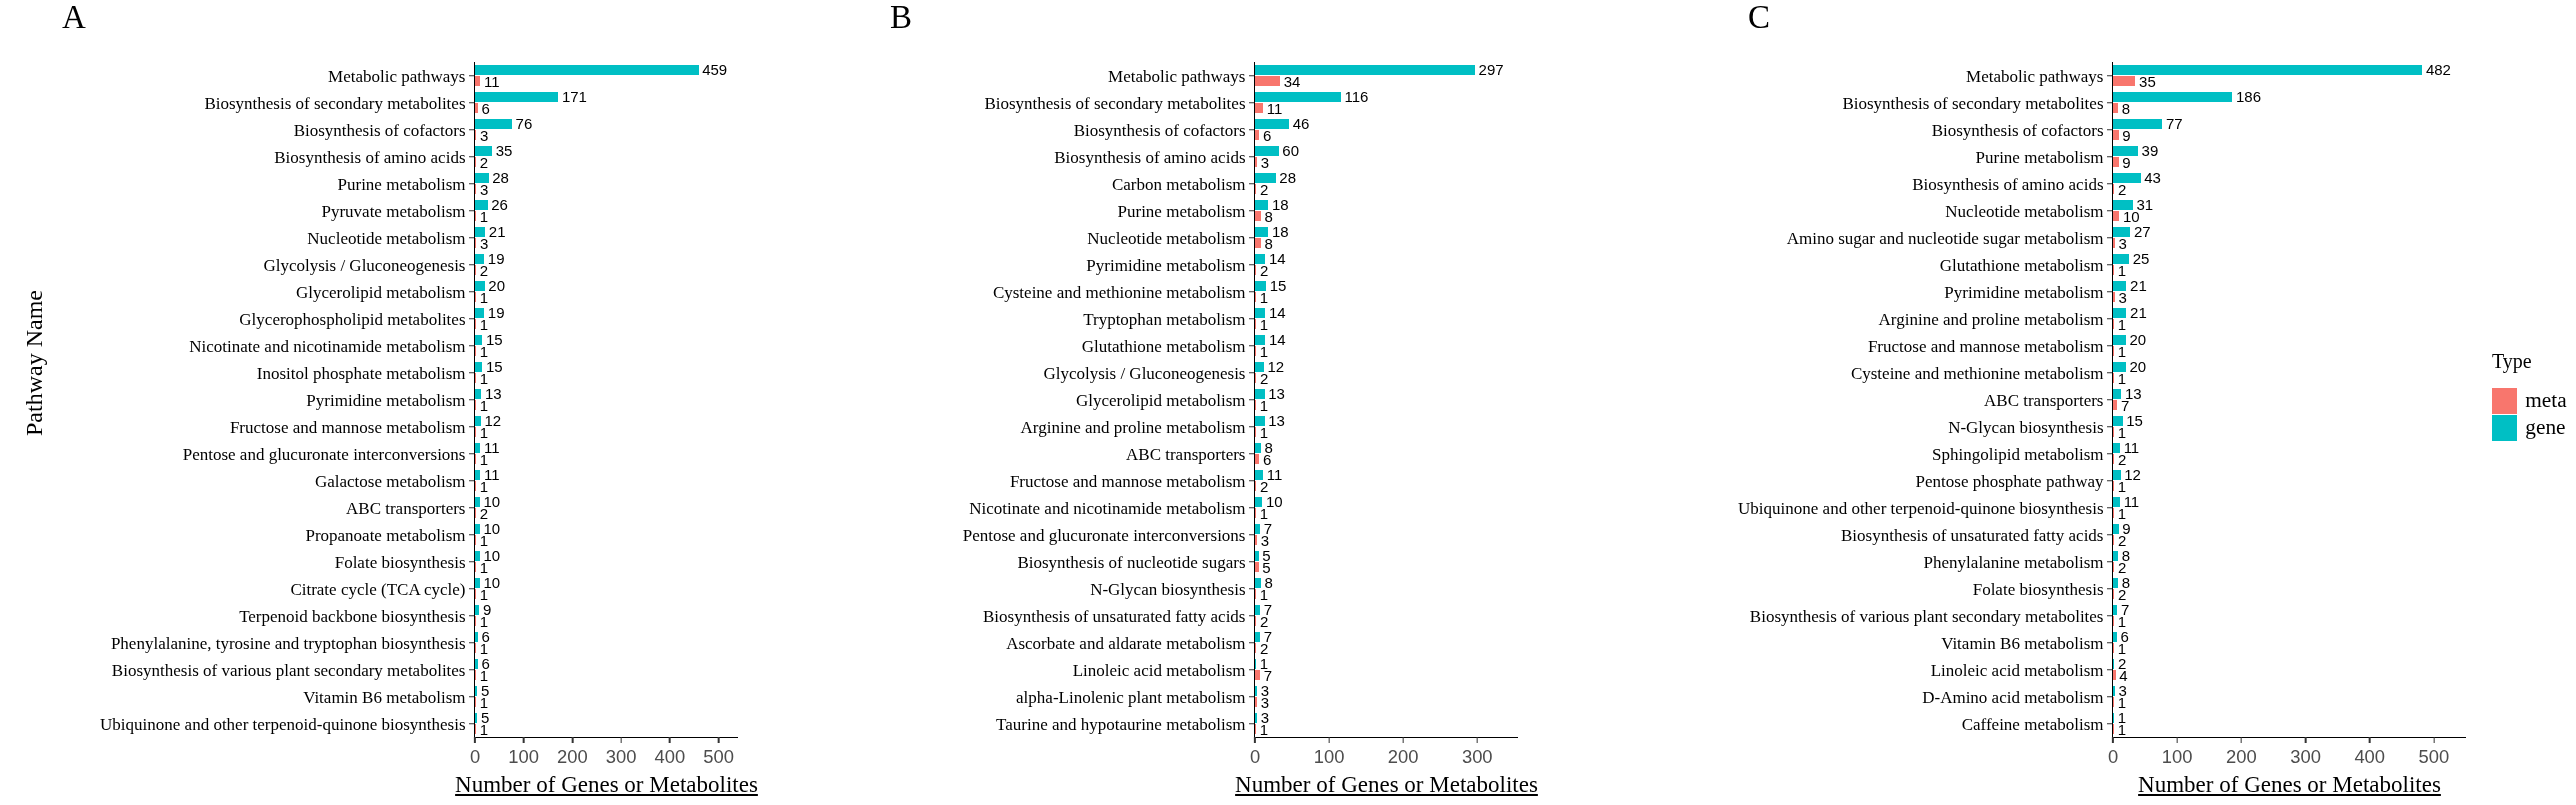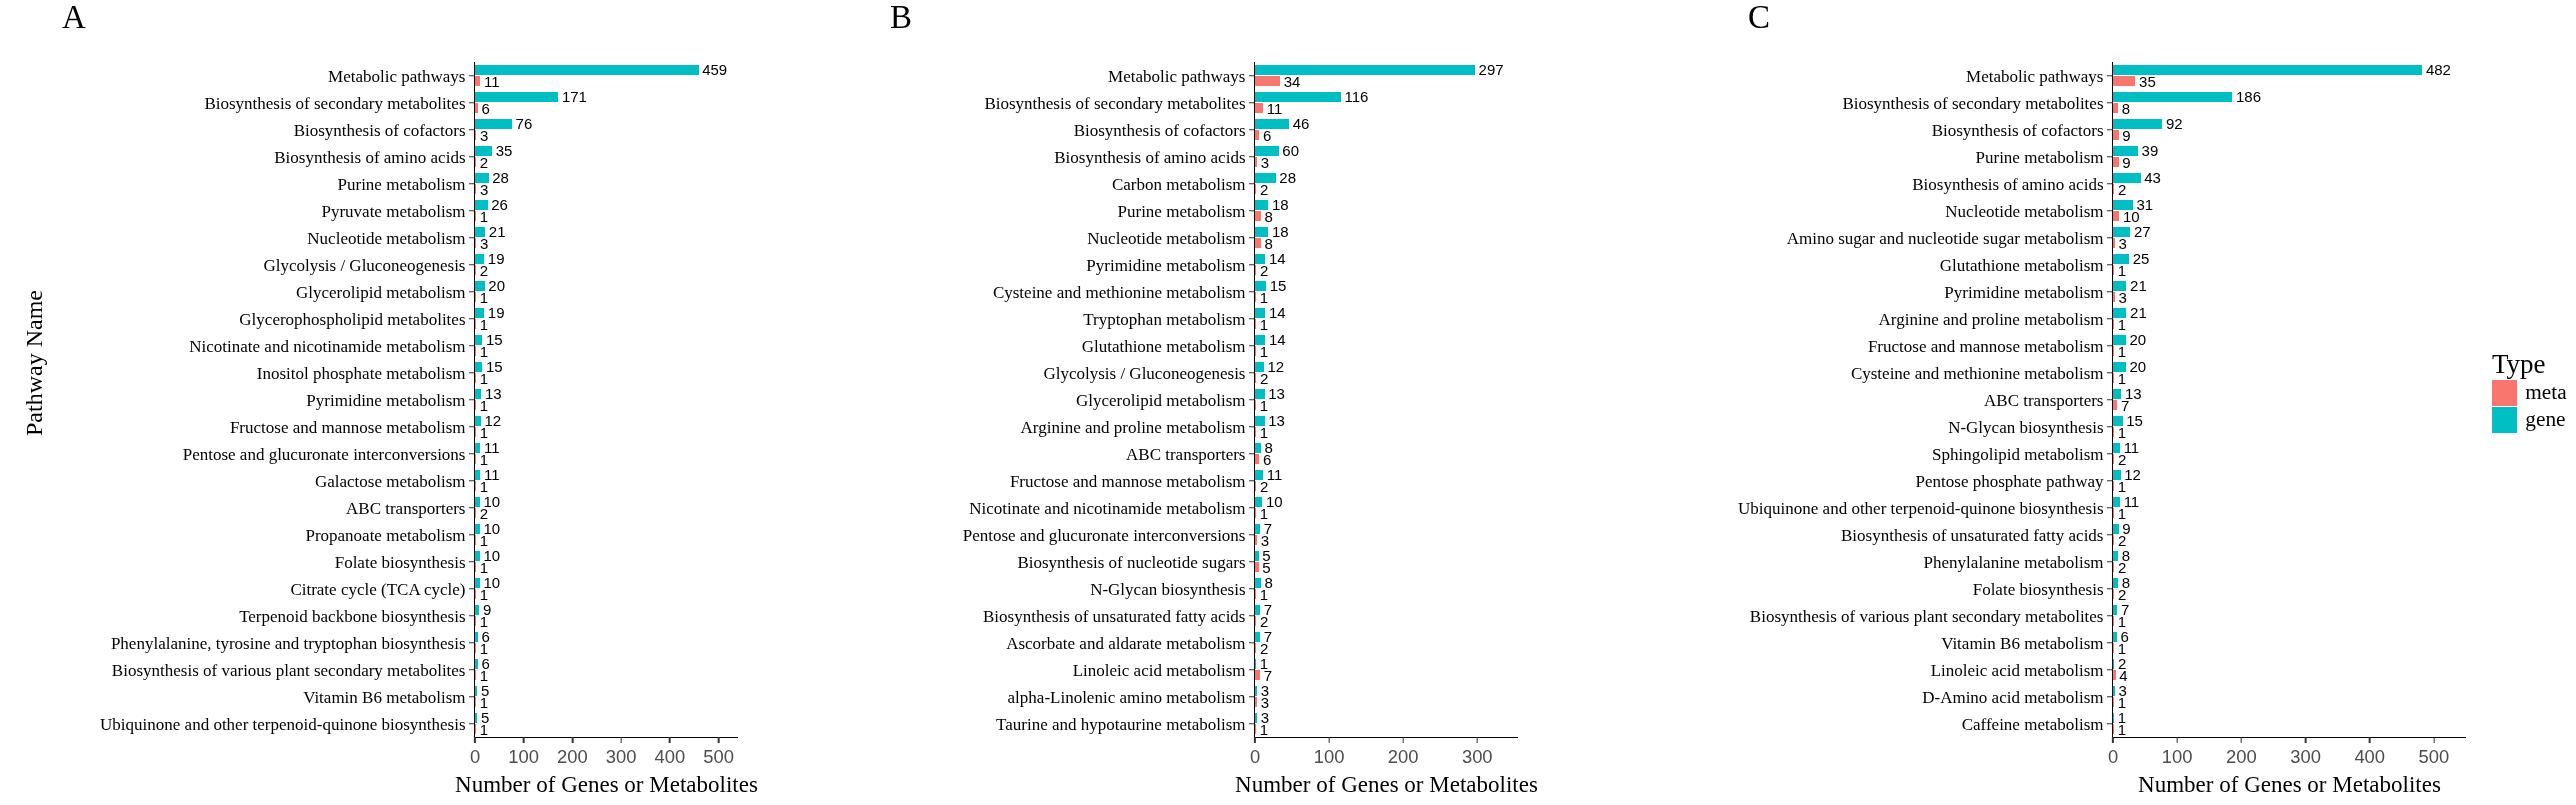--- a/index.html
+++ b/index.html
@@ -43,24 +43,24 @@
     transform: translateX(-50%);
     display: flex; flex-direction: column; align-items: center;
   }
   .xtick-mark { width: 1.5px; height: 6px; background: #333; }
   .xtick-label {
     margin-top: 4.7px; font-family: "Liberation Sans", sans-serif;
     font-size: 18.4px; color: #4d4d4d; line-height: 1;
   }
   .xtitle {
     position: absolute; top: calc(100% + 36px); left: -95px; right: -95px;
-    text-align: center; font-size: 23px; color: #000; line-height: 1;
+    text-align: center; font-size: 23px; color: #000; line-height: 1; text-decoration: underline;
   }
   .legend { position: absolute; left: 2492px; top: 351px; }
-  .legend-title { font-size: 27px; color: #000; margin-bottom: 1px; line-height: 1; }
+  .legend-title { font-size: 20px; color: #000; margin-bottom: 16px; line-height: 1; }
   .legend-item { display: flex; align-items: center; height: 27px; }
   .swatch { width: 25px; height: 26px; flex: 0 0 auto; }
   .legend-label { margin-left: 8.3px; font-size: 21.3px; color: #000; line-height: 1; }
 </style>
 </head>
 <body style="background: rgb(255, 255, 255);">
 
 <section class="panel" style="left:0; width:859px;">
   <div class="panel-letter" style="left:62px;">A</div>
   <div class="ylabel">Pathway Name</div>
@@ -669,21 +669,21 @@
           <div class="bar-line">
             <div class="bar" style="width: 0.28169%; background: rgb(0, 191, 196);"></div>
             <div class="val">1</div>
           </div>
           <div class="bar-line">
             <div class="bar" style="width: 1.97183%; background: rgb(248, 118, 109);"></div>
             <div class="val">7</div>
           </div>
         </div>
         <div class="row">
-          <div class="cat-label">alpha-Linolenic amino metabolism</div>
+          <div class="cat-label">alpha-Linolenic plant metabolism</div>
           <div class="ytick"></div>
           <div class="bar-line">
             <div class="bar" style="width: 0.84507%; background: rgb(0, 191, 196);"></div>
             <div class="val">3</div>
           </div>
           <div class="bar-line">
             <div class="bar" style="width: 0.84507%; background: rgb(248, 118, 109);"></div>
             <div class="val">3</div>
           </div>
         </div>
@@ -746,21 +746,21 @@
           <div class="bar-line">
             <div class="bar" style="width: 1.45455%; background: rgb(248, 118, 109);"></div>
             <div class="val">8</div>
           </div>
         </div>
         <div class="row">
           <div class="cat-label">Biosynthesis of cofactors</div>
           <div class="ytick"></div>
           <div class="bar-line">
             <div class="bar" style="width: 14%; background: rgb(0, 191, 196);"></div>
-            <div class="val">92</div>
+            <div class="val">77</div>
           </div>
           <div class="bar-line">
             <div class="bar" style="width: 1.63636%; background: rgb(248, 118, 109);"></div>
             <div class="val">9</div>
           </div>
         </div>
         <div class="row">
           <div class="cat-label">Purine metabolism</div>
           <div class="ytick"></div>
           <div class="bar-line">

